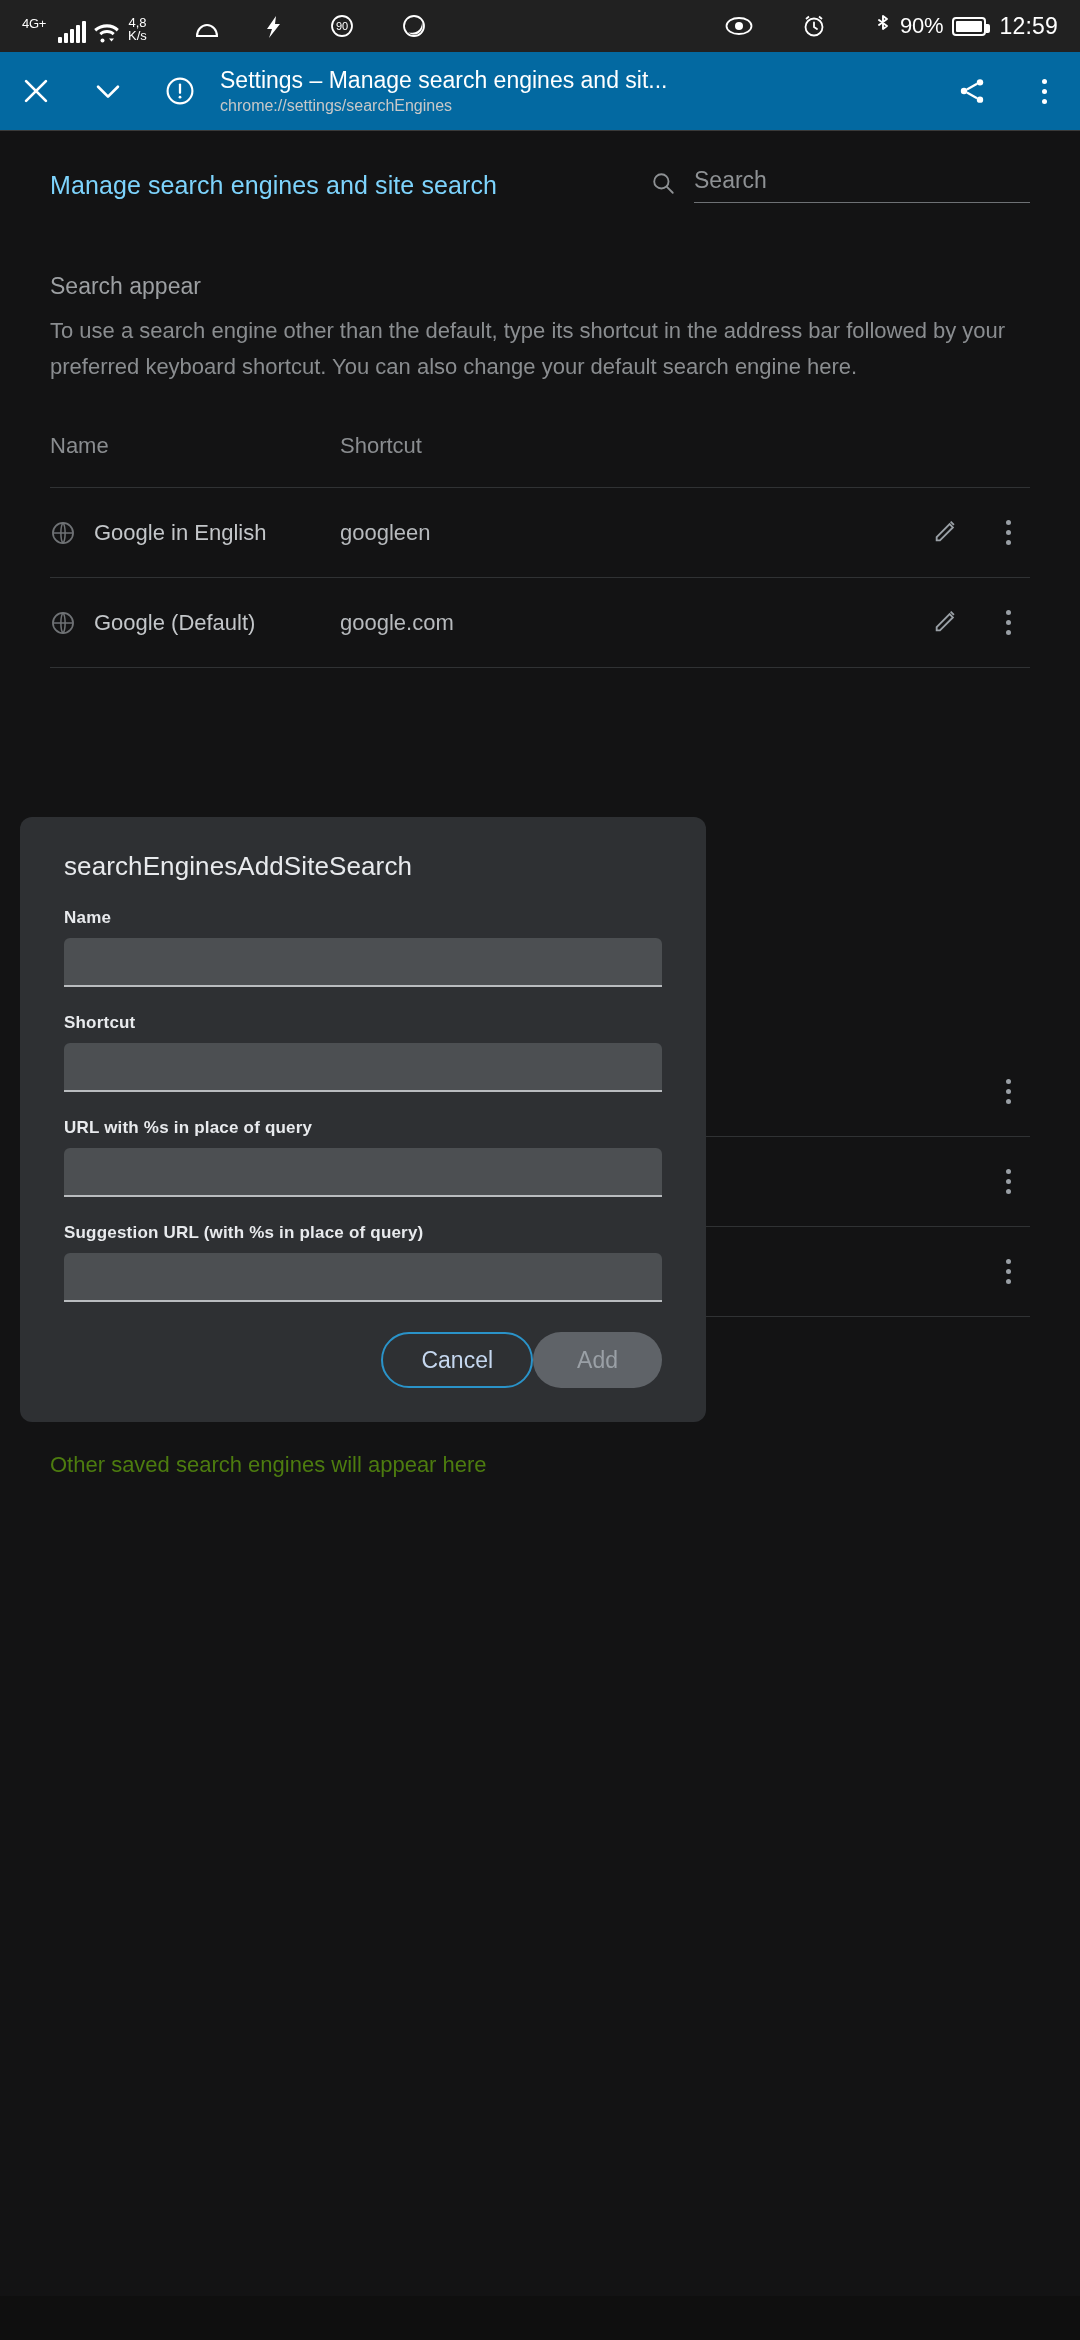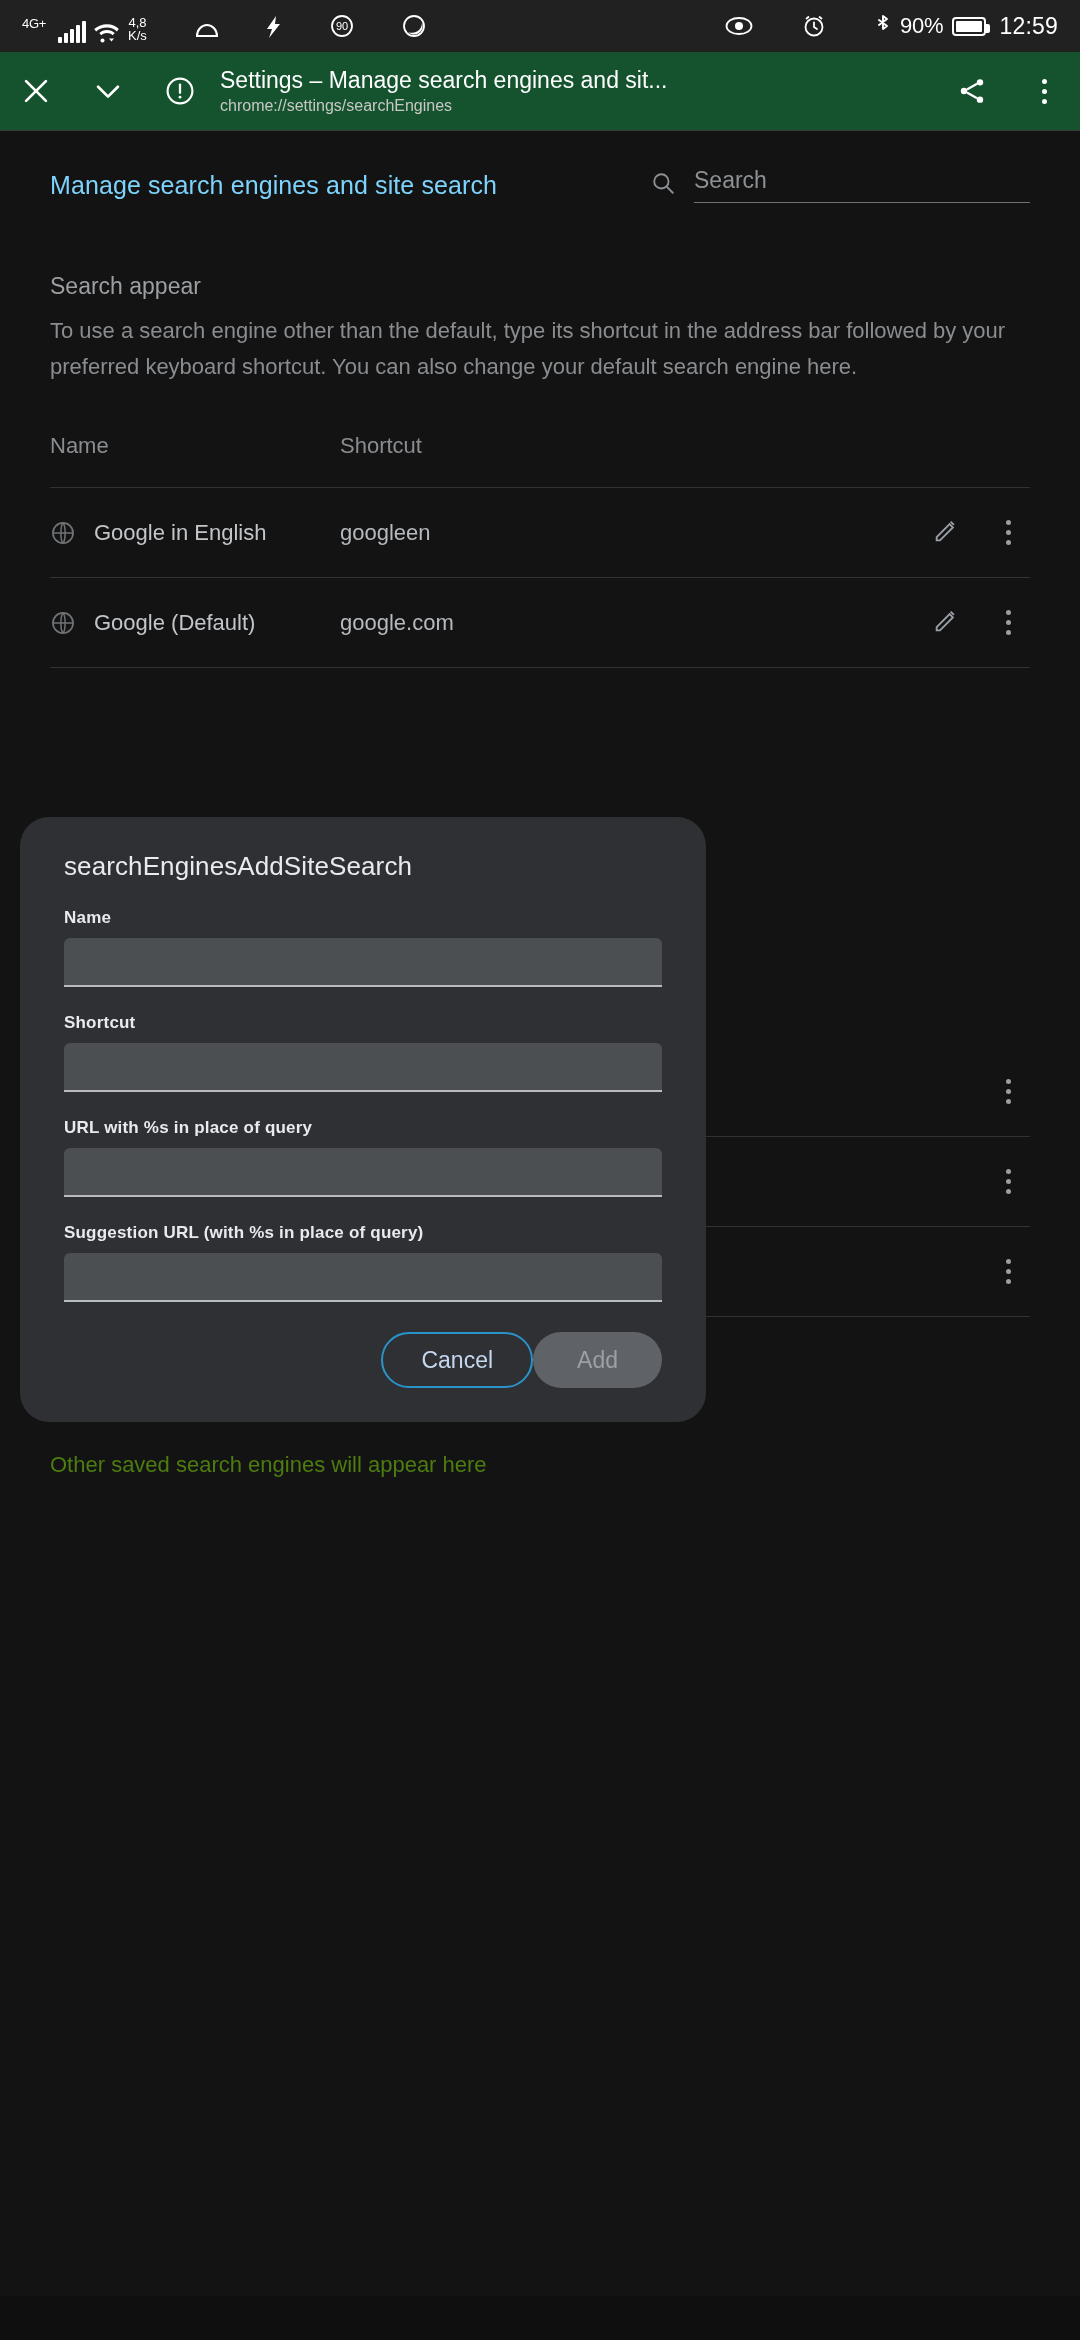--- a/index.html
+++ b/index.html
@@ -37,21 +37,21 @@
   .icn{ display:flex; align-items:center; justify-content:center;margin-left:40px; }
   .batt-txt{ font-size:22px; letter-spacing:-.2px; }
   .clock{ font-size:23px; letter-spacing:.2px; margin-left:4px; }
   .battery{ width:34px; height:19px; border:2px solid #fff; border-radius:4px; position:relative; display:flex; align-items:center;}
   .battery:after{ content:""; position:absolute; right:-6px; top:5px; width:4px; height:9px; background:#fff; border-radius:0 2px 2px 0;}
   .battery span{ display:block; height:11px; margin-left:2px; background:#fff; border-radius:1px; width:26px;}
 
   
   .cct{
     position:absolute; top:52px; left:0; width:1080px; height:79px;
-    background:#14532d; border-bottom:1px solid #3a3a3a;
+    background:#0369a1; border-bottom:1px solid #3a3a3a;
     display:flex; align-items:center;
   }
   .cct-btn{ width:72px; height:79px; display:flex; align-items:center; justify-content:center; }
   .cct-title-wrap{ flex:1; display:flex; flex-direction:column; justify-content:center; padding-left:4px; overflow:hidden;}
   .cct-title{ color:#fff; font-size:23px; line-height:30px; white-space:nowrap; overflow:hidden; text-overflow:clip;}
   .cct-url{ color:#c8c8c8; font-size:16px; line-height:22px; white-space:nowrap; overflow:hidden;}
   .cct-right{ display:flex; align-items:center; }
   .cct-right .cct-btn{ width:72px; }
   .dots{ display:flex; flex-direction:column; gap:5px; align-items:center;}
   .dots b{ width:5px; height:5px; border-radius:50%; background:#fff; display:block;}
@@ -368,21 +368,21 @@
             <b></b>
           </span>
       </span>
     </div>
 
     <div class="inactive-title">Inactive shortcuts</div>
     <div class="inactive-desc">Other saved search engines will appear here</div>
   </div>
 </div>
 
-<div class="dialog" style="top: 817px; height: auto; padding-bottom: 34px; border-radius: 29px;">
+<div class="dialog" style="top: 817px; height: auto; padding-bottom: 34px;">
   <div class="dlg-inner">
     <div class="dlg-title">searchEnginesAddSiteSearch</div>
 
     <div class="fld">
       <div class="fld-label">Name</div>
       <div class="fld-input"></div>
     </div>
 
     <div class="fld">
       <div class="fld-label">Shortcut</div>

